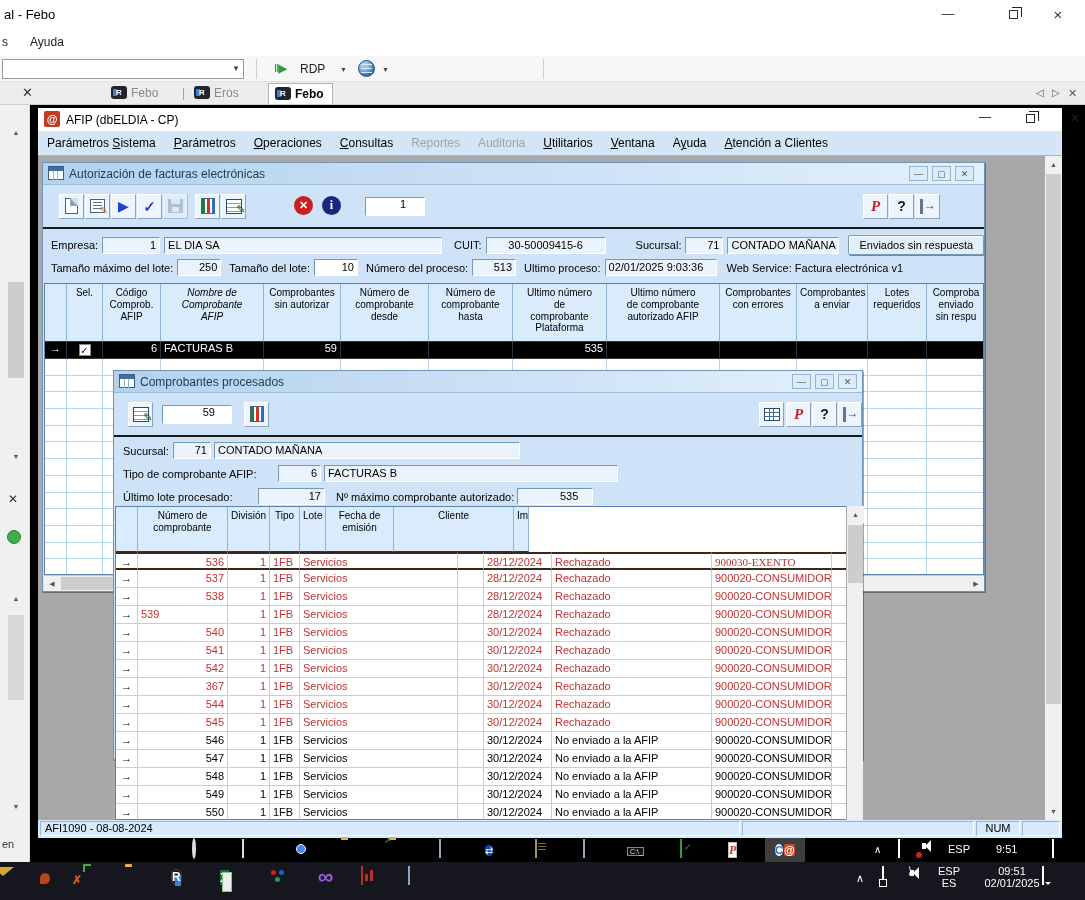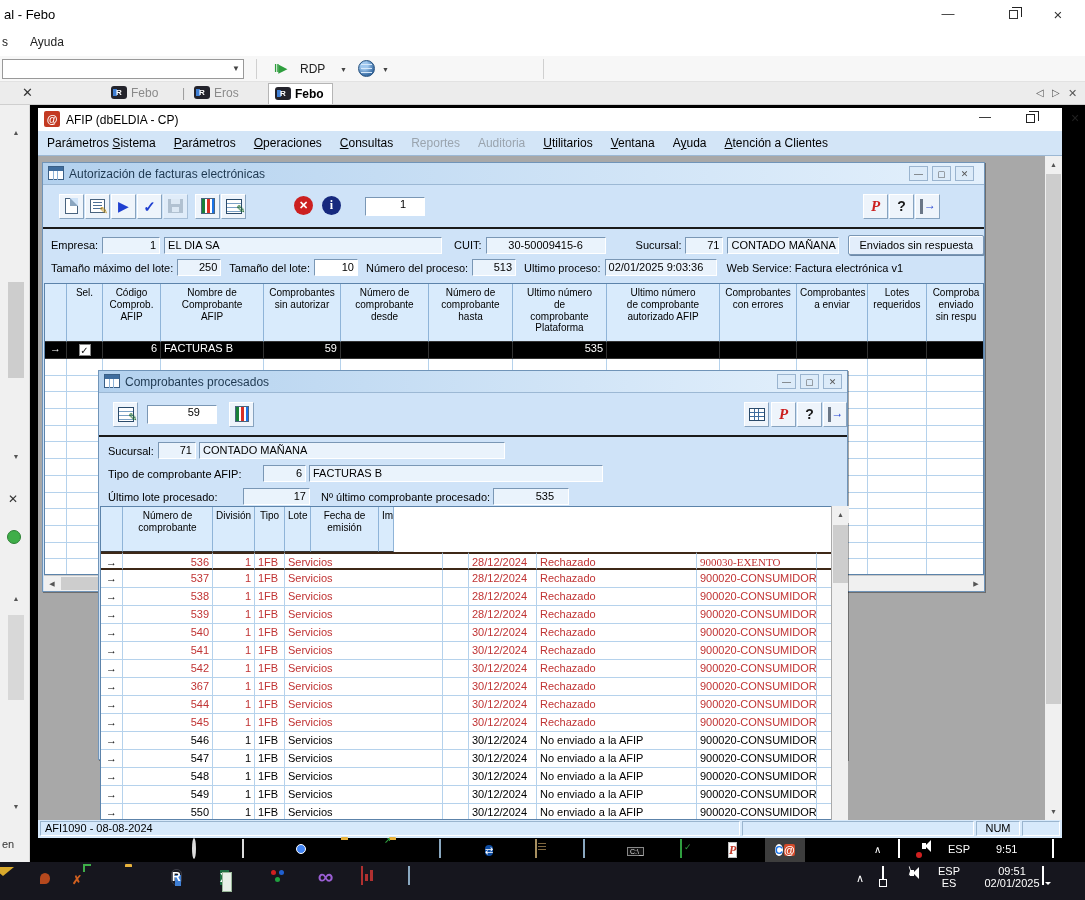--- a/index.html
+++ b/index.html
@@ -312,21 +312,21 @@
             <span class="flabel" style="margin-left:6px">Web Service: Factura electrónica v1</span>
           </div>
 
           <div class="gridwrap" style="left:1px;top:120px;width:940px;height:292px">
             <div class="grow ghead" id="auth-grid-header" style="height: 58px;">
                 <div class="gc" style="width: 22px; flex: 0 0 22px; height: 58px;"></div>
                 <div class="gc" style="width: 36px; flex: 0 0 36px; height: 58px;">Sel.</div>
                 <div class="gc" style="width: 58px; flex: 0 0 58px; height: 58px;">Código
 Comprob.
 AFIP</div>
-                <div class="gc" style="width: 103px; flex: 0 0 103px; height: 58px;">Nombre de
+                <div class="gc" style="width: 103px; flex: 0 0 103px; height: 58px; font-style: italic;">Nombre de
 Comprobante
 AFIP</div>
                 <div class="gc" style="width: 77px; flex: 0 0 77px; height: 58px;">Comprobantes
 sin autorizar</div>
                 <div class="gc" style="width: 88px; flex: 0 0 88px; height: 58px;">Número de
 comprobante
 desde</div>
                 <div class="gc" style="width: 84px; flex: 0 0 84px; height: 58px;">Número de
 comprobante
 hasta</div>
@@ -560,21 +560,21 @@
                 </div>
               </div>
           </div>
           <div class="hsb" style="left:1px;top:412px;width:940px">
             <span class="a" style="left:0">◀</span>
             <span class="t" style="left:17px;width:100px"></span>
             <span class="a" style="right:0">▶</span>
           </div>
         </div>
 
-        <div class="subwin" style="left:60px;top:214px;width:750px;height:390px;z-index:5">
+        <div class="subwin" style="left:75px;top:214px;width:750px;height:390px;z-index:5">
           <div class="sub-titlebar">
             <span class="tbl-ico"></span>
             <span class="sub-title">Comprobantes procesados</span>
             <span class="sub-btn" style="left:678px">—</span>
             <span class="sub-btn" style="left:701px">▢</span>
             <span class="sub-btn" style="left:724px">✕</span>
           </div>
           <div class="sub-toolbar">
             <span class="tbtn" style="left:14px"><span class="i-calc"></span></span>
             <span class="counterbox" style="left:48px;width:70px;padding-right:16px">59</span>
@@ -591,34 +591,35 @@
             <span class="fbox" style="width:306px">CONTADO MAÑANA</span>
           </div>
           <div class="frow" style="left:9px;top:94px;gap:3px">
             <span class="flabel" style="width:152px">Tipo de comprobante AFIP:</span>
             <span class="fbox r" style="width:43px">6</span>
             <span class="fbox" style="width:294px">FACTURAS B</span>
           </div>
           <div class="frow" style="left:9px;top:117px;gap:3px">
             <span class="flabel" style="width:132px">Último lote procesado:</span>
             <span class="fbox r" style="width:67px">17</span>
-            <span class="flabel" style="margin-left:8px">Nº último comprobante procesado:</span>
+            <span class="flabel" style="margin-left:8px">Nº máximo comprobante autorizado:</span>
             <span class="fbox r" style="width:76px;padding-right:14px">535</span>
           </div>
 
           <div class="gridwrap" style="left:1px;top:135px;width:731px;height:314px;border-right:none">
             <div class="grow ghead" id="dlg-grid-header" style="height:45px">
                 <div class="gc" style="width: 22px; flex: 0 0 22px; height: 45px;"></div>
                 <div class="gc" style="width: 90px; flex: 0 0 90px; height: 45px;">Número de
 comprobante</div>
                 <div class="gc" style="width: 42px; flex: 0 0 42px; height: 45px;">División</div>
                 <div class="gc" style="width: 30px; flex: 0 0 30px; height: 45px;">Tipo</div>
                 <div class="gc" style="width: 26px; flex: 0 0 26px; height: 45px;">Lote</div>
                 <div class="gc" style="width: 68px; flex: 0 0 68px; height: 45px;">Fecha de
 emisión</div>
+                <div class="gc" style="width: 120px; flex: 0 0 120px; height: 45px;">Cliente</div>
                 <div class="gc" style="width: 15px; flex: 0 0 15px; height: 45px;">Im</div>
               </div>
             <div id="dlg-grid-body">
                 <div class="grow cur-row">
                   <div class="gc arrowcell" style="width: 22px; flex: 0 0 22px; text-align: center; height: 18px; line-height: 17px;">→</div>
                   <div class="gc red" style="width: 90px; flex: 0 0 90px; text-align: right; height: 18px; line-height: 17px;">536</div>
                   <div class="gc red" style="width: 42px; flex: 0 0 42px; text-align: right; height: 18px; line-height: 17px;">1</div>
                   <div class="gc red" style="width: 30px; flex: 0 0 30px; text-align: left; height: 18px; line-height: 17px;">1FB</div>
                   <div class="gc red" style="width: 158px; flex: 0 0 158px; text-align: left; height: 18px; line-height: 17px;">Servicios</div>
                   <div class="gc red" style="width: 26px; flex: 0 0 26px; text-align: left; height: 18px; line-height: 17px;"></div>
@@ -646,21 +647,21 @@
                   <div class="gc red" style="width: 30px; flex: 0 0 30px; text-align: left; height: 18px; line-height: 17px;">1FB</div>
                   <div class="gc red" style="width: 158px; flex: 0 0 158px; text-align: left; height: 18px; line-height: 17px;">Servicios</div>
                   <div class="gc red" style="width: 26px; flex: 0 0 26px; text-align: left; height: 18px; line-height: 17px;"></div>
                   <div class="gc red" style="width: 68px; flex: 0 0 68px; text-align: left; height: 18px; line-height: 17px;">28/12/2024</div>
                   <div class="gc red" style="width: 160px; flex: 0 0 160px; text-align: left; height: 18px; line-height: 17px;">Rechazado</div>
                   <div class="gc red" style="width: 120px; flex: 0 0 120px; text-align: left; height: 18px; line-height: 17px;">900020-CONSUMIDOR FI</div>
                   <div class="gc red" style="width: 15px; flex: 0 0 15px; text-align: left; height: 18px; line-height: 17px;"></div>
                 </div>
                 <div class="grow">
                   <div class="gc arrowcell" style="width: 22px; flex: 0 0 22px; text-align: center; height: 18px; line-height: 17px;">→</div>
-                  <div class="gc red" style="width: 90px; flex: 0 0 90px; text-align: right; height: 18px; line-height: 17px;">539</div>
+                  <div class="gc red" style="width: 90px; flex: 0 0 90px; height: 18px; line-height: 17px;">539</div>
                   <div class="gc red" style="width: 42px; flex: 0 0 42px; text-align: right; height: 18px; line-height: 17px;">1</div>
                   <div class="gc red" style="width: 30px; flex: 0 0 30px; text-align: left; height: 18px; line-height: 17px;">1FB</div>
                   <div class="gc red" style="width: 158px; flex: 0 0 158px; text-align: left; height: 18px; line-height: 17px;">Servicios</div>
                   <div class="gc red" style="width: 26px; flex: 0 0 26px; text-align: left; height: 18px; line-height: 17px;"></div>
                   <div class="gc red" style="width: 68px; flex: 0 0 68px; text-align: left; height: 18px; line-height: 17px;">28/12/2024</div>
                   <div class="gc red" style="width: 160px; flex: 0 0 160px; text-align: left; height: 18px; line-height: 17px;">Rechazado</div>
                   <div class="gc red" style="width: 120px; flex: 0 0 120px; text-align: left; height: 18px; line-height: 17px;">900020-CONSUMIDOR FI</div>
                   <div class="gc red" style="width: 15px; flex: 0 0 15px; text-align: left; height: 18px; line-height: 17px;"></div>
                 </div>
                 <div class="grow">

